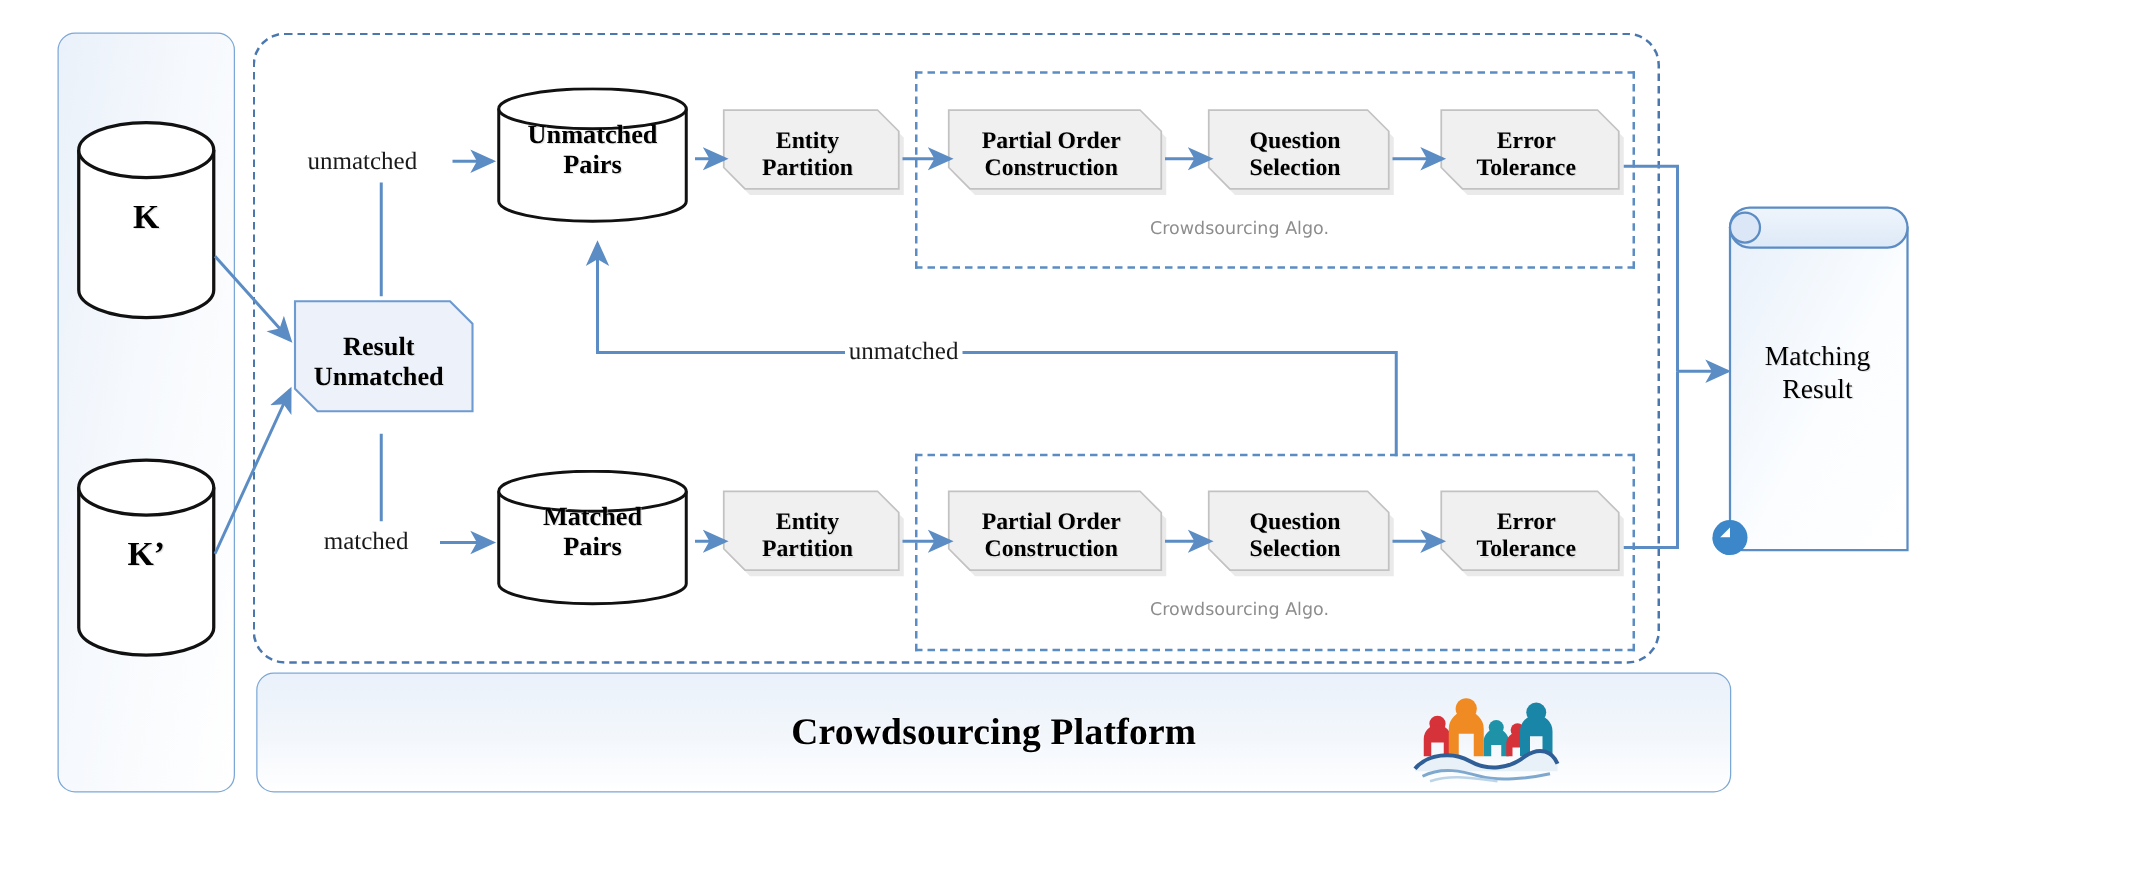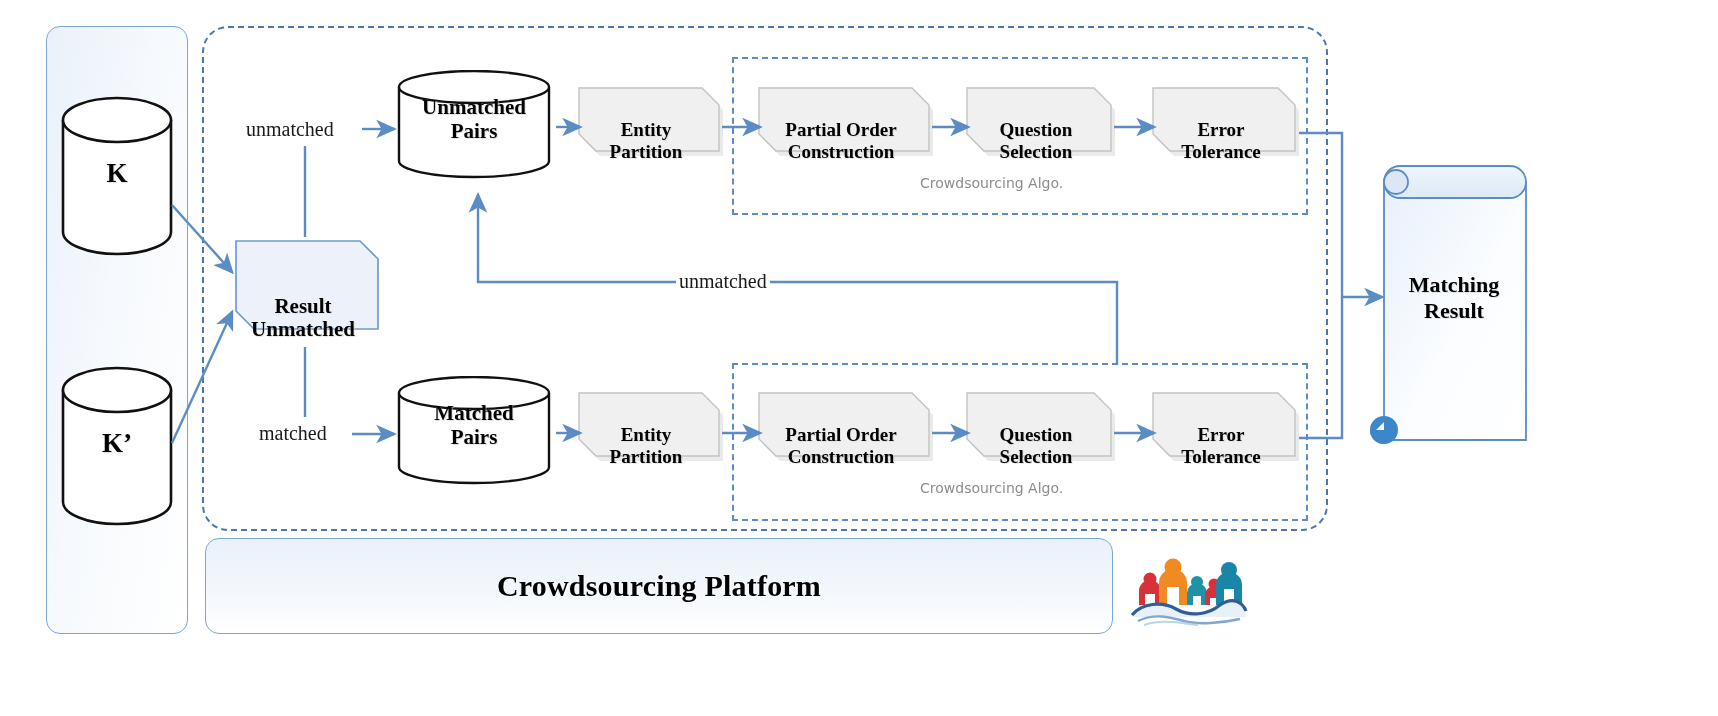--- a/index.html
+++ b/index.html
@@ -30,21 +30,21 @@
     left: 202px; top: 26px;
     width: 1126px; height: 505px;
     border: 2px dashed #4a78ae;
     border-radius: 26px;
     background: transparent;
   }
   
   .platform-bar {
     position: absolute;
     left: 205px; top: 538px;
-    width: 908px; height: 96px;
+    width: 1180px; height: 96px;
     border: 1.5px solid #7ba7d7;
     border-radius: 14px;
     background: linear-gradient(180deg,#eaf1fa 0%, #f3f7fc 55%, #ffffff 100%);
     display: flex;
     align-items: center;
     justify-content: center;
   }
   .platform-label {
     font-size: 30px;
     font-weight: bold;
@@ -71,21 +71,21 @@
     text-shadow: 1px 1px 0 rgba(200,200,200,.55);
   }
   
   .proc {
     position: absolute;
   }
   .proc svg { display:block; position:absolute; left:0; top:0; }
   .proc .txt {
     position: absolute;
     left: 0; top: 0; right: 4px; bottom: 5px;
-    display: flex; align-items: flex-end; justify-content: center;
+    display: flex; align-items: center; justify-content: center;
     text-align: center;
     font-weight: bold;
     font-size: 19px;
     line-height: 1.12;
     color: #000;
     text-shadow: 1px 1px 0 rgba(215,215,215,.6);
     pointer-events: none;
     padding: 0 6px;
   }
   
@@ -122,21 +122,21 @@
     position: absolute;
     left: 1366px; top: 160px;
     width: 180px; height: 290px;
   }
   .result-label {
     position: absolute;
     left: 1374px; top: 272px;
     width: 160px;
     text-align: center;
     font-size: 22px;
-    font-weight: bold;
+    font-weight: normal;
     line-height: 1.18;
     color: #000;
     text-shadow: 1px 1px 0 rgba(205,205,205,.6);
   }
 </style>
 </head>
 <body>
 
 <div id="canvas">
 

